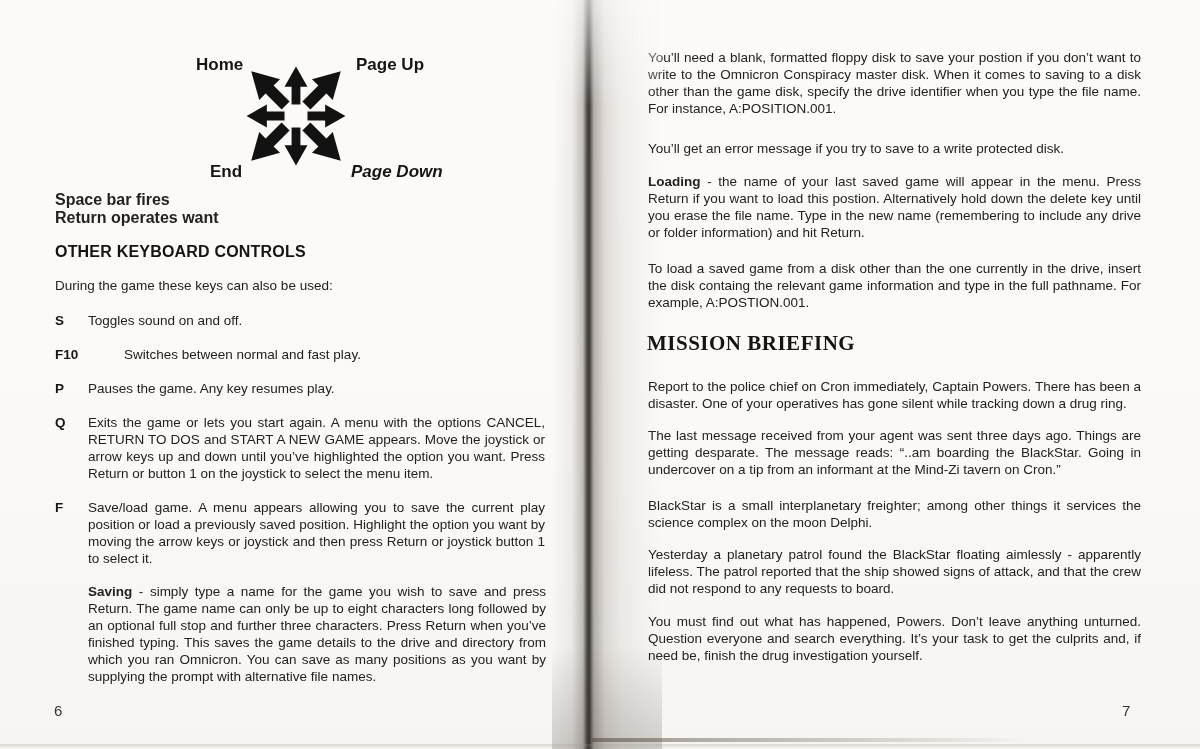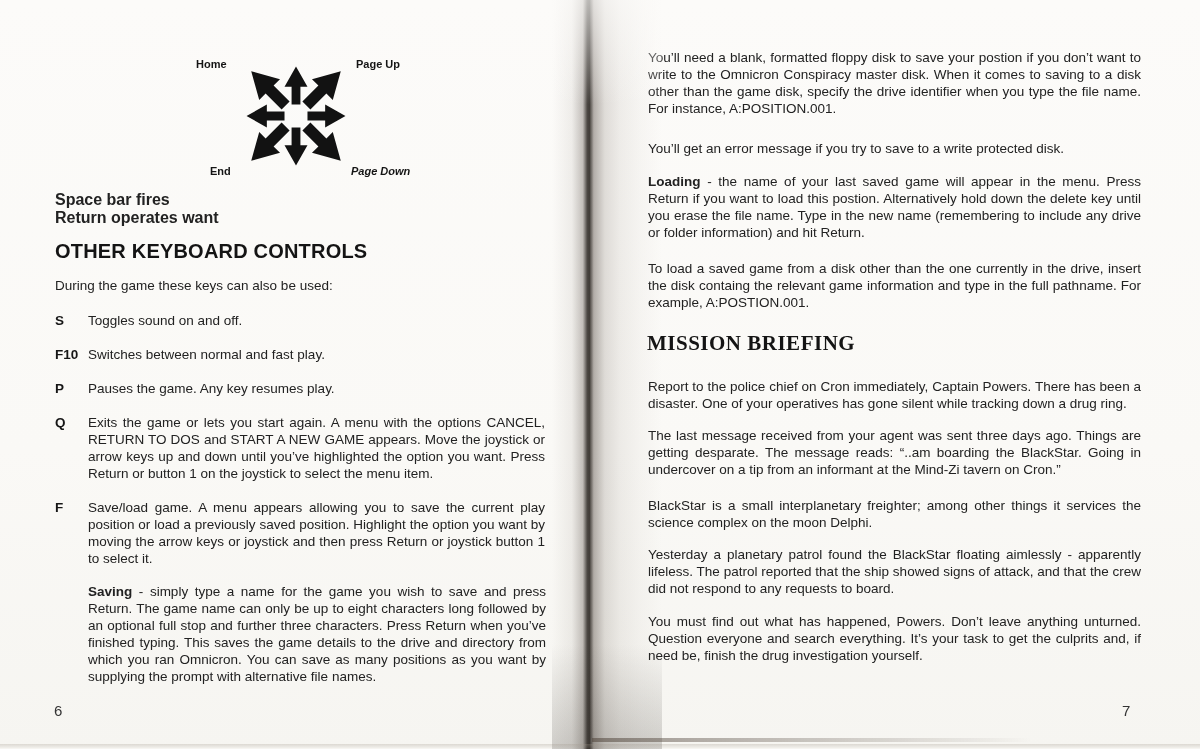--- a/index.html
+++ b/index.html
@@ -5,22 +5,22 @@
   html,body{margin:0;padding:0;}
   body{
     width:1200px;height:749px;position:relative;overflow:hidden;
     background:linear-gradient(180deg,#fcfbf9 0%,#faf9f6 60%,#f6f5f1 100%);
     font-family:"Liberation Sans", sans-serif;
     color:#222;
   }
   .blk{position:absolute;font-size:13.5px;line-height:17px;}
   .bold{font-weight:bold;}
   .just{text-align:justify;}
-  .lbl{font-size:11px;font-weight:bold;color:#151515;}
-  .sechead{font-size:20px;font-weight:bold;color:#141414;letter-spacing:0.2px;}
+  .lbl{font-size:17px;font-weight:bold;color:#151515;}
+  .sechead{font-size:16px;font-weight:bold;color:#141414;letter-spacing:0.2px;}
   .keyrow{display:flex;width:490px;}
   .keycol{width:33px;flex:none;font-weight:bold;color:#161616;}
   .keydesc{width:457px;text-align:justify;}
   .pagenum{font-size:15px;color:#333;}
   .serifhead{
     font-family:"Liberation Serif", serif;font-weight:bold;
     font-size:21px;letter-spacing:0.5px;color:#141414;
   }
   .rp{width:493px;}
   
@@ -86,21 +86,21 @@
   </div>
 
   <div class="blk sechead" style="left:55px;top:243px;">OTHER KEYBOARD CONTROLS</div>
 
   <div class="blk" style="left:55px;top:277px;">During the game these keys can also be used:</div>
 
   <div class="blk keyrow" style="left:55px;top:312px;">
     <span class="keycol">S</span>
     <span class="keydesc">Toggles sound on and off.</span>
   </div>
-  <div class="blk keyrow" style="left:55px;top:346px;">
+  <div class="blk keyrow" style="left:55px;top:346px;gap:36px;">
     <span class="keycol">F10</span>
     <span class="keydesc">Switches between normal and fast play.</span>
   </div>
   <div class="blk keyrow" style="left:55px;top:380px;">
     <span class="keycol">P</span>
     <span class="keydesc">Pauses the game. Any key resumes play.</span>
   </div>
   <div class="blk keyrow" style="left:55px;top:414px;">
     <span class="keycol">Q</span>
     <span class="keydesc">Exits the game or lets you start again. A menu with the options CANCEL, RETURN TO DOS and START A NEW GAME appears. Move the joystick or arrow keys up and down until you’ve highlighted the option you want. Press Return or button 1 on the joystick to select the menu item.</span>

